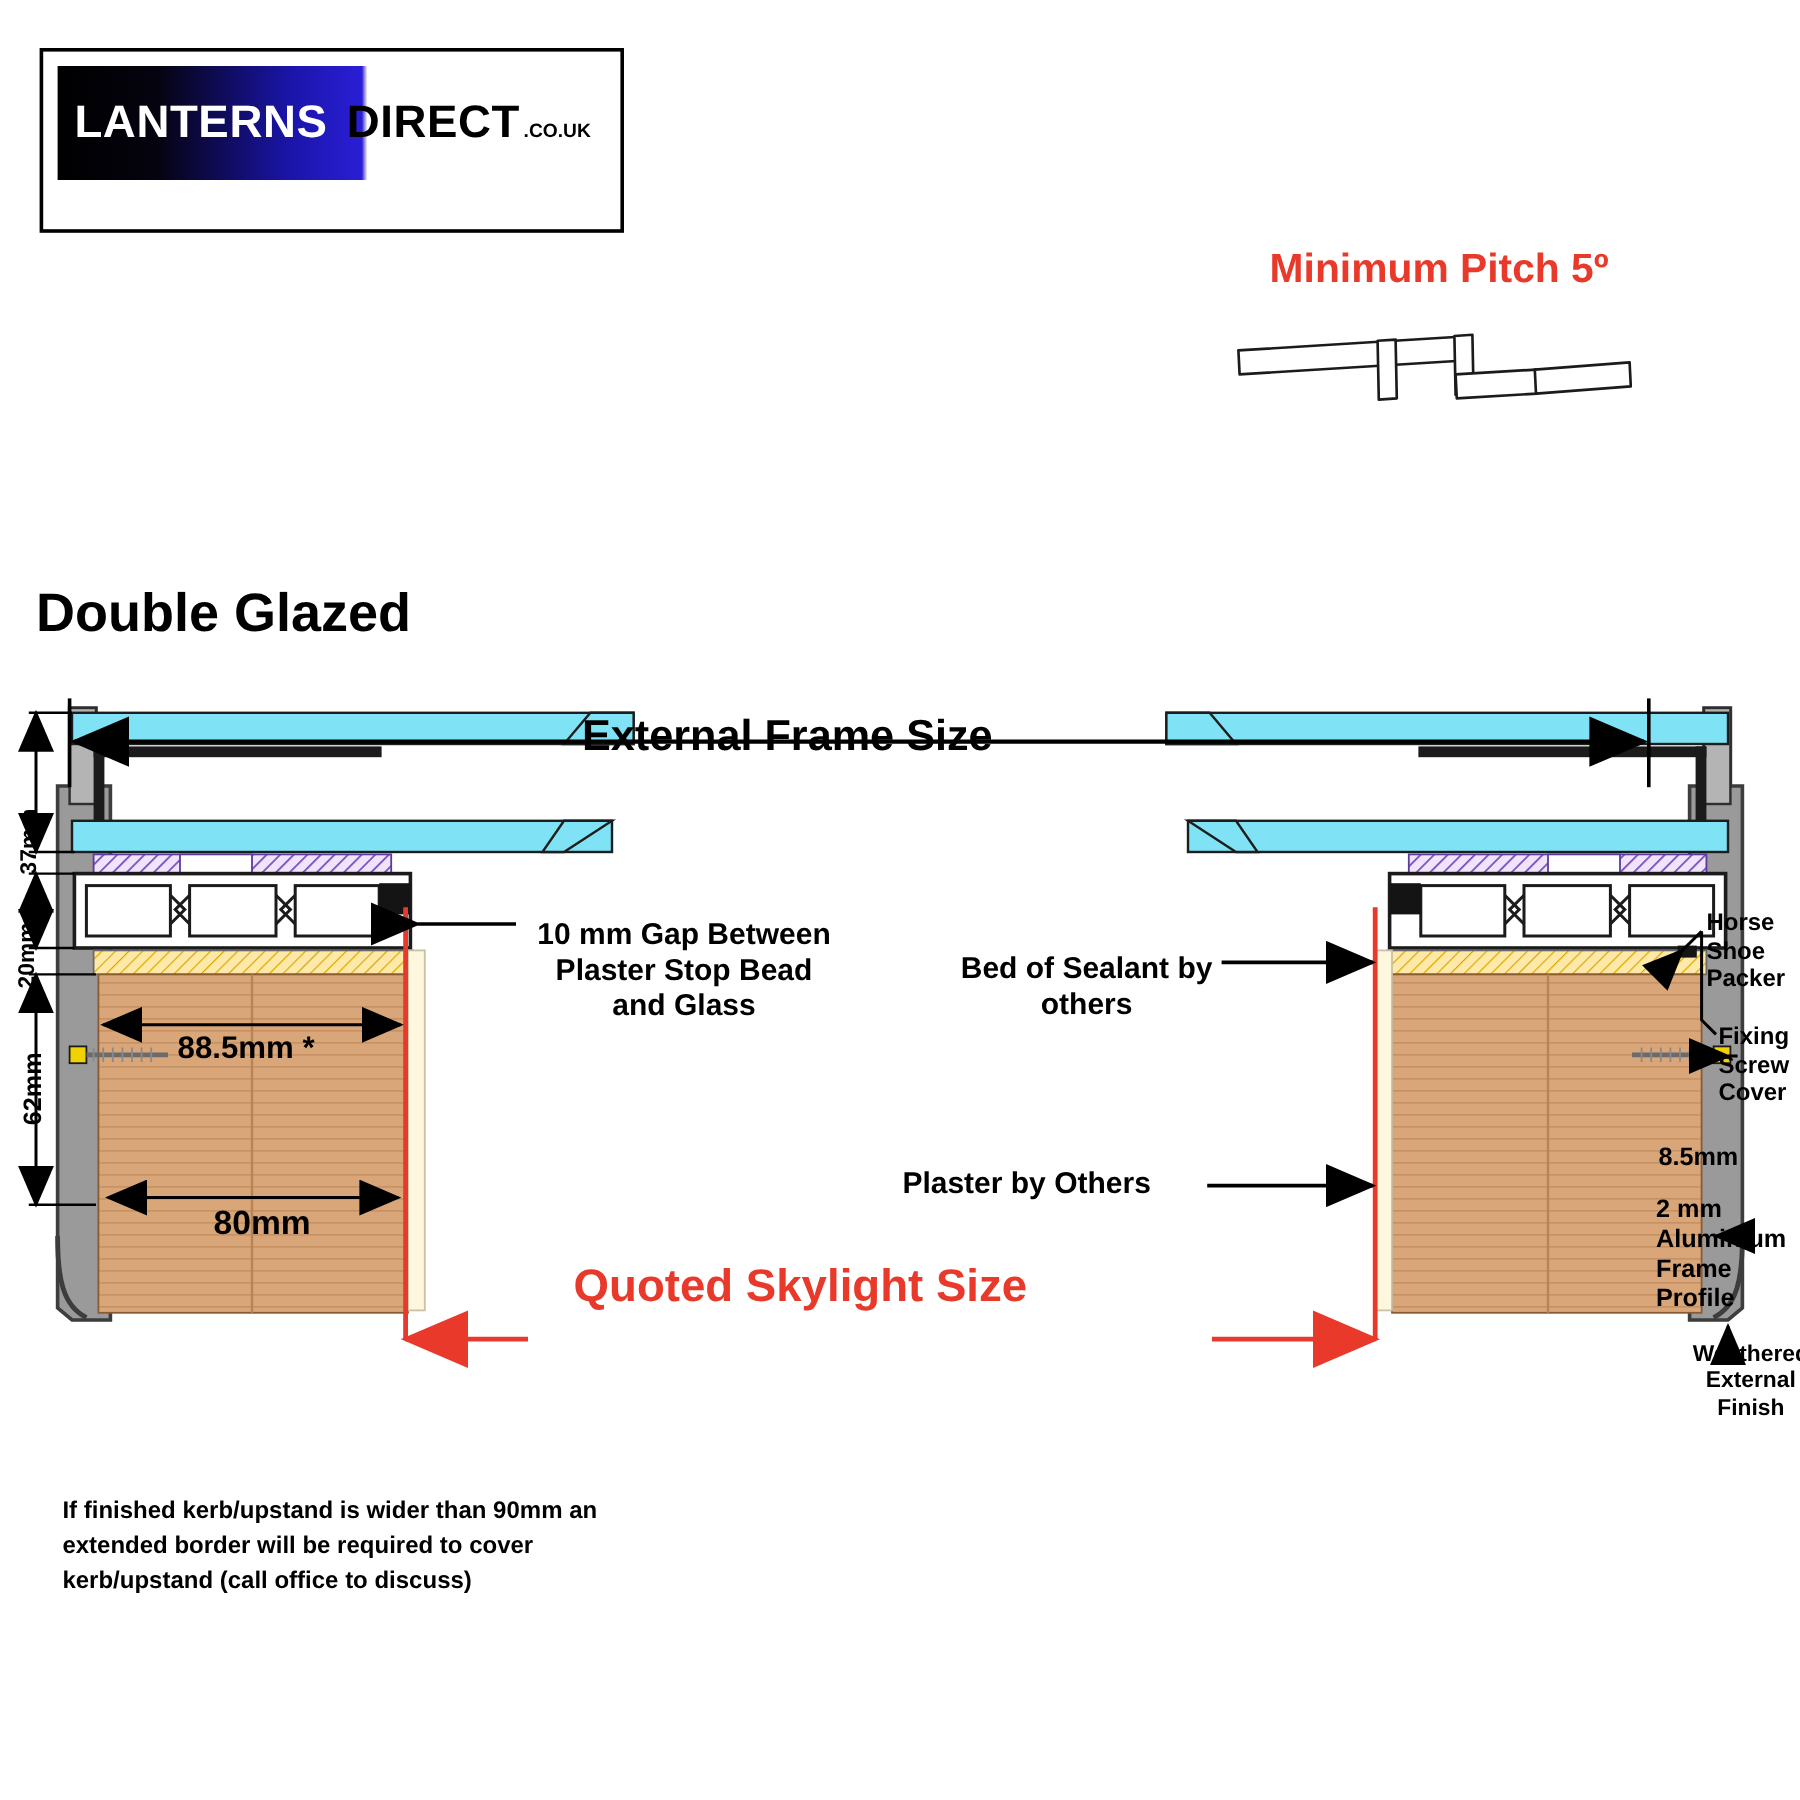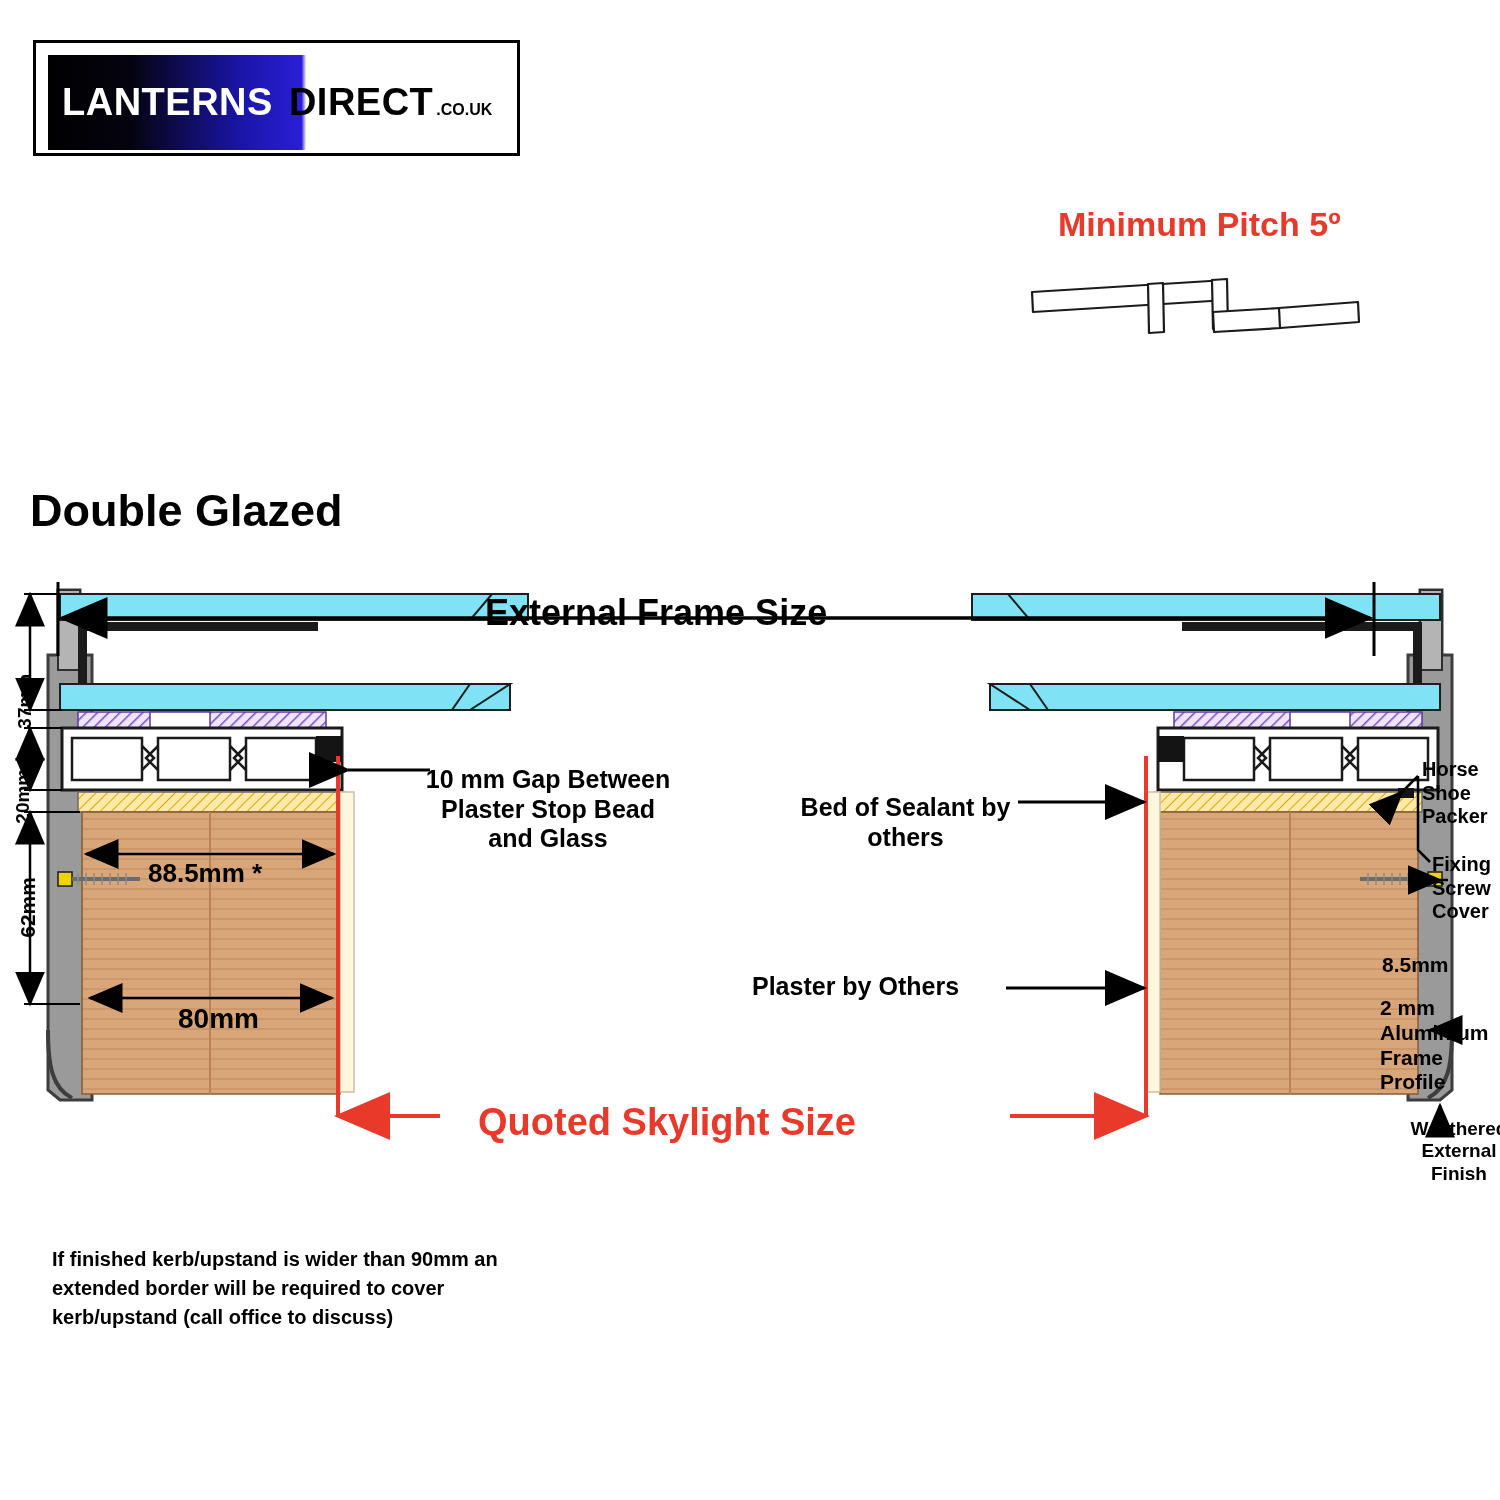--- a/index.html
+++ b/index.html
@@ -12,21 +12,21 @@
     height: 1500px;
     position: relative;
     font-family: "Liberation Sans", sans-serif;
     color: #000;
     overflow: hidden;
   }
   .abs { position: absolute; }
 
   
   #logo-box {
-    left: 33px; top: 40px; width: 487px; height: 116px;
+    left: 33px; top: 40px; width: 487px; height: 154px;
     border: 3px solid #000;
     background: #fff;
     box-sizing: border-box;
   }
   #logo-inner {
     position: absolute;
     left: 12px; top: 12px; width: 461px; height: 95px;
     background: linear-gradient(90deg, #000000 0%, #05030f 18%, #1a15a8 42%, #2a1ed6 55%, #ffffff 56%, #ffffff 100%);
     display: flex;
     align-items: center;
@@ -87,27 +87,27 @@
     transform-origin: center center;
     transform: rotate(-90deg);
     white-space: nowrap;
   }
 
   #ext-frame-size {
     left: 485px; top: 592px;
     font-size: 36px; font-weight: 700; text-align: center;
   }
   #quoted-size {
-    left: 478px; top: 1100px;
+    left: 478px; top: 1050px;
     font-size: 38px; font-weight: 700; color: #e8392a;
     white-space: nowrap;
   }
 
   #lbl-gap {
-    left: 423px; top: 765px;
+    left: 445px; top: 765px;
     font-size: 25px; width: 250px; text-align: center;
   }
   #lbl-sealant {
     left: 793px; top: 793px;
     font-size: 25px; width: 225px; text-align: center;
   }
   #lbl-plaster {
     left: 752px; top: 972px;
     font-size: 25px; width: 250px; text-align: left;
   }

